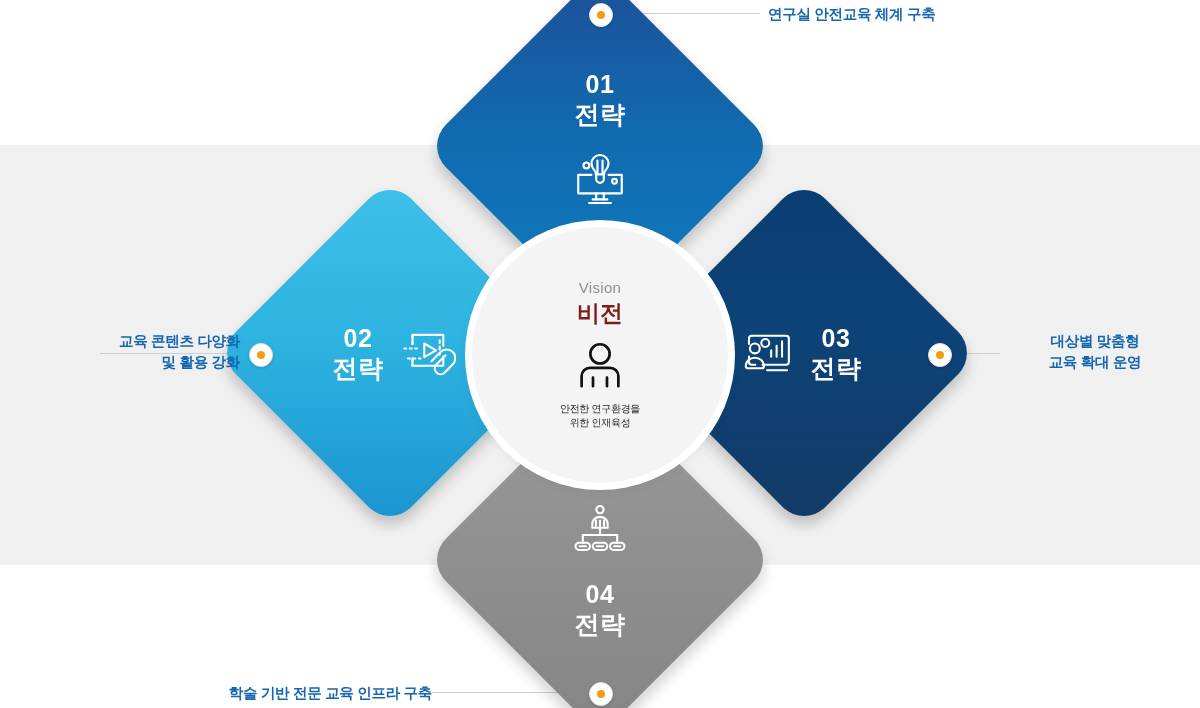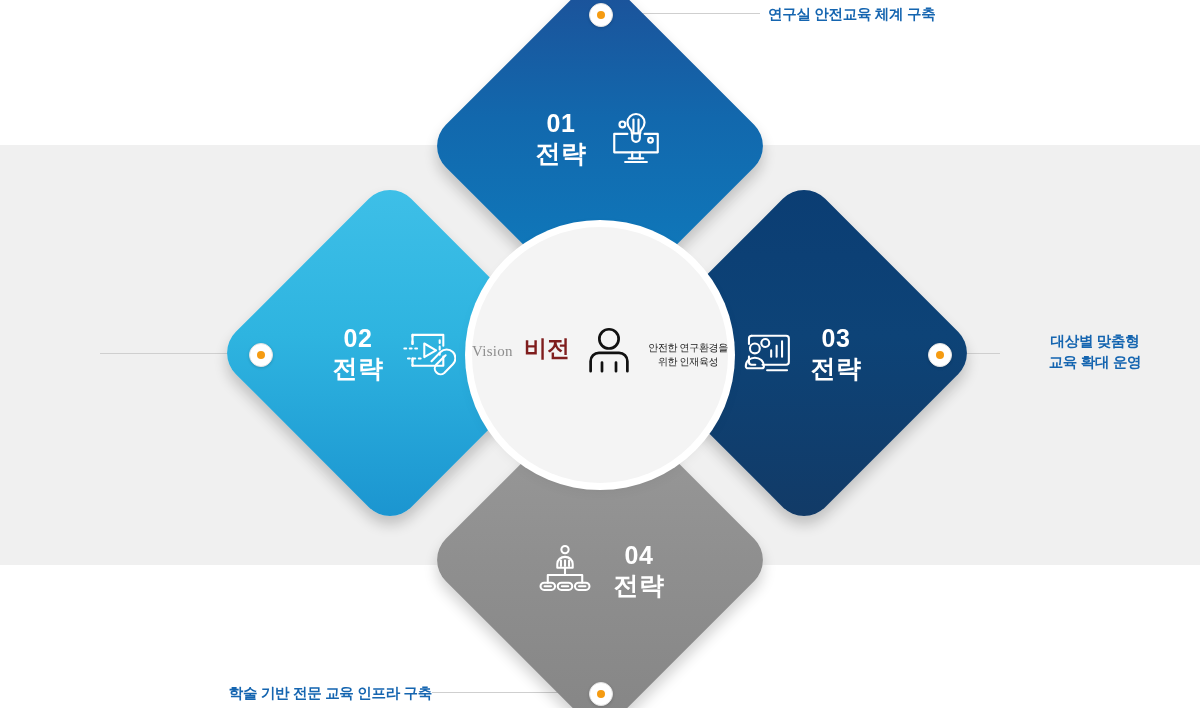--- a/index.html
+++ b/index.html
@@ -50,34 +50,33 @@
           box-shadow:6px 6px 14px rgba(0,0,0,.20);}
   .d4 .sh{background:linear-gradient(135deg,#9b9b9b 0%,#8f8f8f 50%,#858585 100%);
           box-shadow:6px 6px 14px rgba(0,0,0,.18);}
 
   
   .dcontent{
     position:absolute;inset:0;display:flex;align-items:center;justify-content:center;
     color:#fff;
   }
   .dinner{display:flex;align-items:center;justify-content:center;gap:14px;}
-  .dinner.col{flex-direction:row;gap:20px;}
+  .dinner.col{flex-direction:column;gap:20px;}
   .dnum{font-size:25px;font-weight:bold;line-height:1.22;text-align:center;letter-spacing:.5px;}
   .dnum .k{display:block;font-size:25px;font-weight:bold;}
   .dicon{width:58px;height:58px;}
   .dicon svg{display:block;width:100%;height:100%;}
 
   
   .center{
     position:absolute;width:256px;height:256px;border-radius:50%;
     background:#f4f4f4;
     box-shadow:0 0 0 7px #ffffff, 0 4px 16px rgba(0,0,0,.10);
-    display:flex;align-items:center;justify-content:space-between;
+    display:flex;flex-direction:column;align-items:center;justify-content:center;
     text-align:center;
-    font-family:Liberation Serif, serif;
   }
   .c-vision{font-size:15px;color:#8e8e8e;line-height:1;margin-bottom:7px;letter-spacing:.3px;}
   .c-kor{font-size:23px;color:#7f1d1d;font-weight:bold;line-height:1;margin-bottom:14px;}
   .c-icon{width:56px;height:56px;margin-bottom:7px;}
   .c-icon svg{display:block;width:100%;height:100%;}
   .c-desc{font-size:10px;color:#1a1a1a;line-height:1.42;white-space:pre-line;letter-spacing:-0.3px;}
 </style>
 </head>
 <body>
 
@@ -216,19 +215,21 @@
     </div>
   <div class="marker" style="left:928px;top:343px;">
     <i></i>
     </div>
   <div class="marker" style="left:589px;top:682px;">
     <i></i>
     </div>
 
   <div class="olabel l" style="left:768px;top:4px;">연구실 안전교육 체계 구축</div>
 
+  <div class="olabel r" style="left:10px;top:331px;width:230px;">교육 콘텐츠 다양화
+및 활용 강화</div>
 
   <div class="olabel l" style="left:1000px;top:331px;width:190px;">대상별 맞춤형
 교육 확대 운영</div>
 
   <div class="olabel r" style="left:132px;top:683px;width:300px;">학술 기반 전문 교육 인프라 구축</div>
 
 </div>
 
 </body></html>

